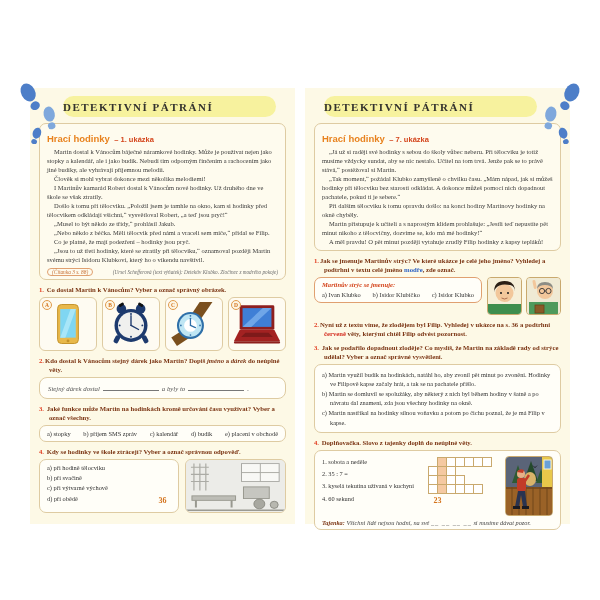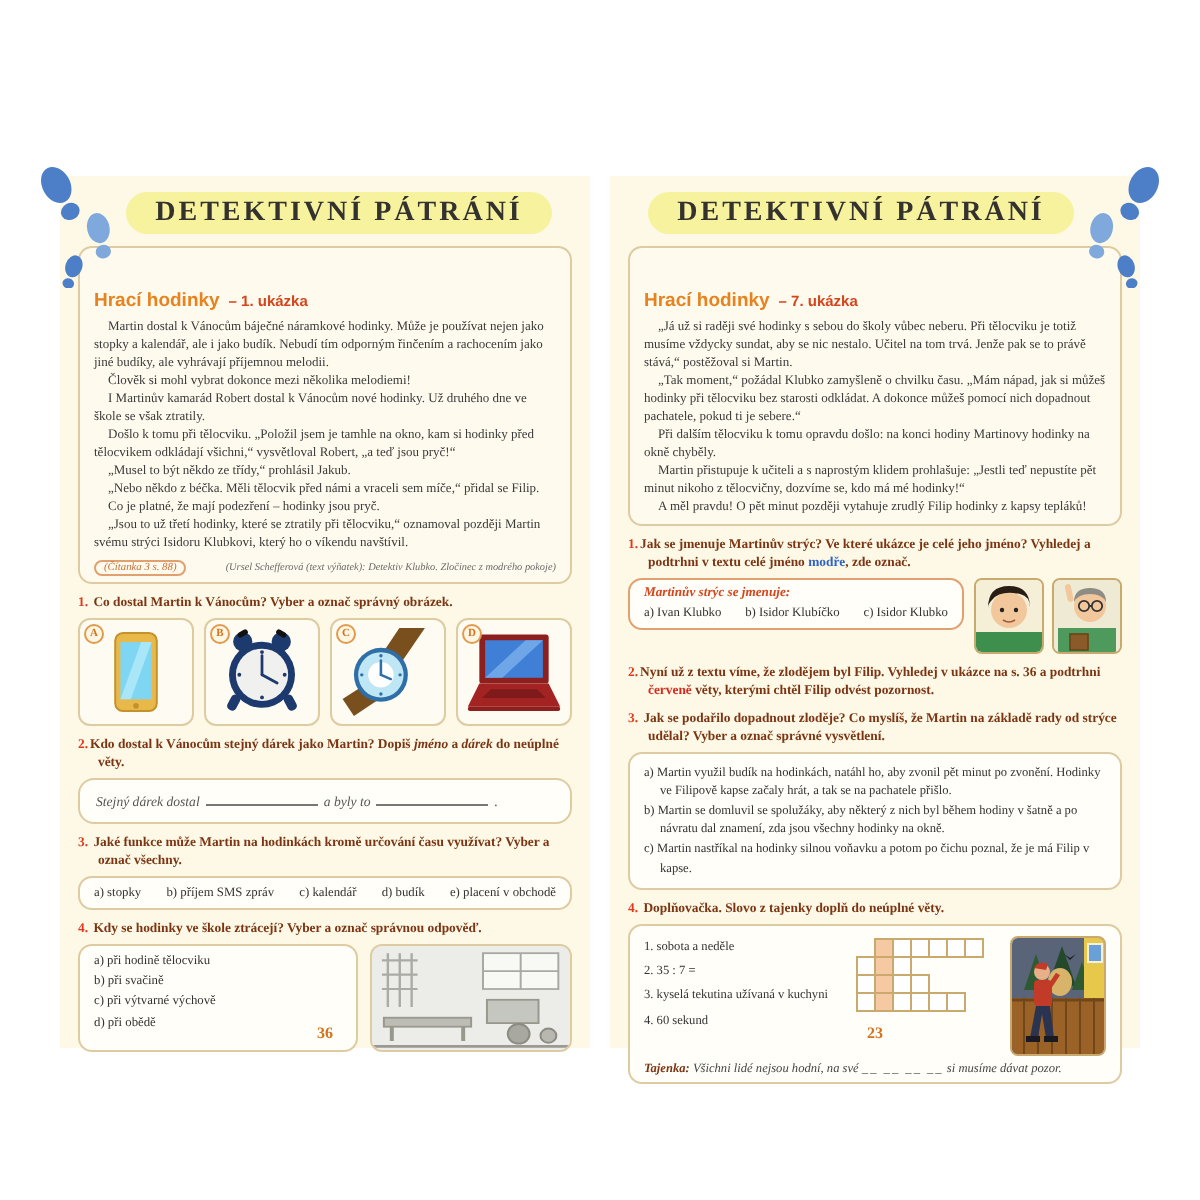--- a/index.html
+++ b/index.html
@@ -1,29 +1,29 @@
 <!DOCTYPE html>
 <html><head>
 <meta charset="utf-8">
 <style>
   html,body{margin:0;padding:0;}
   body{width:600px;height:600px;background:#ffffff;font-family:"Liberation Serif",serif;overflow:hidden;}
   .spread{display:flex;gap:10px;padding:88px 0 0 30px;width:540px;}
   .page{width:265px;height:436px;background:#FDF9E6;position:relative;padding:6px 9px;box-sizing:border-box;}
 
-  .banner{height:21px;background:#F7F29E;border-radius:11px;display:flex;align-items:center;justify-content:center;
-          font-weight:bold;font-size:14px;letter-spacing:1.5px;color:#33322e;}
+  .banner{height:21px;background:#F7F29E;border-radius:11px;display:flex;align-items:center;
+          font-weight:bold;font-size:11px;letter-spacing:1.5px;color:#33322e;}
   .banner-left{margin:2px 10px 0 24px;}
   .banner-right{margin:2px 24px 0 10px;}
 
   .fp{position:absolute;width:52px;height:64px;}
   .fp-left{left:-16px;top:-8px;}
   .fp-right{right:-16px;top:-8px;}
 
-  .story-box{border:1px solid #DECBA2;border-radius:7px;background:#FEFBEE;padding:16px 7px 3px;margin-top:6px;}
+  .story-box{border:1px solid #DECBA2;border-radius:7px;background:#FEFBEE;padding:4px 7px 3px;margin-top:6px;}
   .sec-head{margin-bottom:2px;font-family:"Liberation Sans",sans-serif;}
   .sec-title{font-weight:bold;font-size:9.5px;color:#E8821E;}
   .sec-sub{font-weight:bold;font-size:7.5px;color:#D4451C;}
   .para{font-size:6.5px;line-height:1.38;color:#3a3a3a;text-indent:7px;margin:0;}
   .cite-row{display:flex;justify-content:space-between;align-items:center;margin-top:3px;}
   .cite-tag{border:1px solid #E0A070;border-radius:5px;padding:0 4px;color:#C87137;font-style:italic;font-size:5.4px;}
   .cite-src{font-style:italic;font-size:5.2px;color:#6b6b6b;}
 
   .q-head{margin:5px 0 3px;font-weight:bold;font-size:6.7px;color:#7B3514;line-height:1.35;padding-left:10px;text-indent:-10px;}
   .q-num{color:#E0391C;margin-right:1px;}
@@ -41,21 +41,21 @@
   .fill-line{display:inline-block;width:56px;border-bottom:0.8px solid #777;height:7px;margin:0 3px;}
 
   .row-options{display:flex;justify-content:space-between;border:1px solid #DECBA2;border-radius:7px;background:#FFFEF8;
                padding:4px 7px;font-size:6.4px;color:#333;}
   .row-options span{white-space:nowrap;}
 
   .q4-row{display:flex;gap:6px;align-items:stretch;}
   .list-box{flex:1.25;border:1px solid #DECBA2;border-radius:7px;background:#FFFEF8;padding:3px 7px;font-size:6.4px;color:#333;line-height:1.6;}
   .gym-img{flex:1;border:1px solid #DECBA2;border-radius:6px;overflow:hidden;background:#ECECE8;max-height:52px;}
 
-  .page-num{position:absolute;bottom:3px;left:0;right:0;text-align:center;font-weight:bold;font-size:8px;color:#D4731C;}
+  .page-num{position:absolute;bottom:19px;left:0;right:0;text-align:center;font-weight:bold;font-size:8px;color:#D4731C;}
 
   .q1r-row{display:flex;align-items:flex-start;gap:5px;}
   .uncle-box{border:1px solid #E0A070;border-radius:7px;background:#FFFEF8;padding:3px 7px 4px;flex:1;}
   .uncle-label{font-style:italic;font-weight:bold;color:#D4451C;font-size:6.6px;}
   .uncle-opts{display:flex;justify-content:space-between;font-size:6.4px;color:#333;margin-top:3px;}
   .portraits{display:flex;gap:4px;}
   .portrait{width:33px;height:36px;border:1px solid #C9A96E;border-radius:4px;overflow:hidden;background:#F6EFD8;}
 
   .expl-box{border:1px solid #DECBA2;border-radius:7px;background:#FFFEF8;padding:4px 7px;font-size:6.3px;color:#333;line-height:1.45;}
   .expl-box .expl-item{padding-left:8px;text-indent:-8px;margin:1px 0;}

